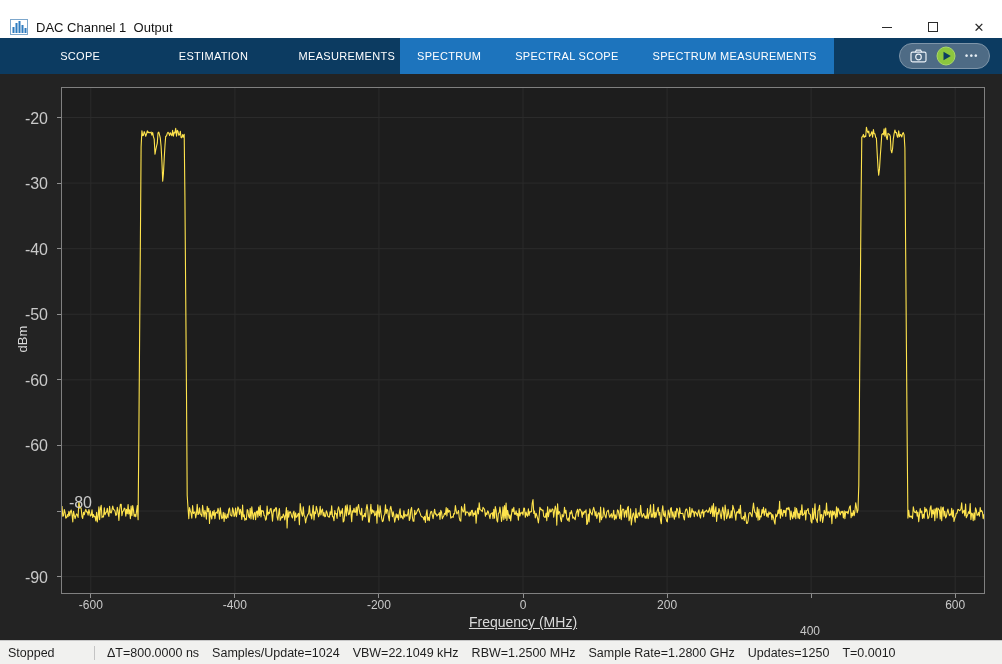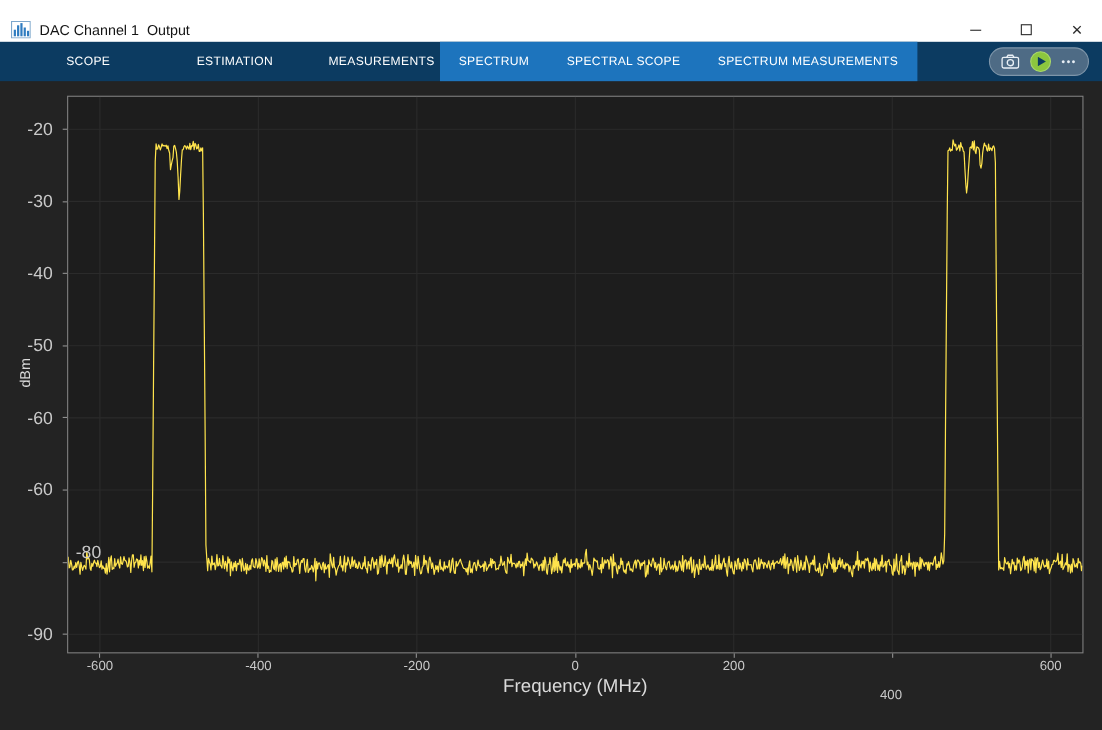--- a/index.html
+++ b/index.html
@@ -38,21 +38,21 @@
 
   
   .figure { position:absolute; top:74px; left:0; width:1002px; height:566px; background:#232323; }
   .plot { position:absolute; left:61px; top:13px; width:924px; height:507px;
     border:1px solid #808080; background:#1d1d1d; }
   .plot svg { display:block; }
   .xtickmark { position:absolute; top:520px; width:1px; height:4px; background:#909090; }
   .xticklabel { position:absolute; top:524px; width:60px; text-align:center; font-size:12px; color:#c9c9c9; }
   .ytickmark { position:absolute; left:57px; width:4px; height:1px; background:#909090; }
   .yticklabel { position:absolute; left:0; width:55px; height:15px; text-align:right; font-size:16px; color:#c9c9c9; }
-  .xlabel { position:absolute; left:61px; top:540px; width:924px; text-align:center; font-size:17px; color:#dadada; }
+  .xlabel { position:absolute; left:61px; top:540px; width:924px; text-align:center; font-size:14px; color:#dadada;text-decoration:underline; }
   .ylabel { position:absolute; left:2px; top:256px; width:44px; height:18px; transform:rotate(-90deg);
     text-align:center; font-size:13px; color:#dadada; }
 
   
   .statusbar { position:absolute; bottom:0; left:0; width:100%; height:24px; background:#f1f1ef;
     border-top:1px solid #c8c8c8; display:flex; align-items:center; font-size:12.5px; color:#1e1e1e;
     overflow:hidden; white-space:nowrap; }
   .status-state { margin-left:8px; width:86px; flex:none; }
   .status-divider { width:1px; height:14px; background:#c4c4c4; margin-right:12px; flex:none; }
   .status-item { margin-right:13px; }
@@ -167,14 +167,19 @@
       <div class="ytickmark" style="top: 305.351px;"></div>
       <div class="yticklabel" style="top: 297.851px; padding-right: 7px;">-60</div>
       <div class="ytickmark" style="top: 370.935px;"></div>
       <div class="yticklabel" style="top: 363.435px; padding-right: 7px;">-60</div>
       <div class="ytickmark" style="top: 436.519px;"></div>
       <div class="yticklabel" style="top: 420px; padding-right: 7px; margin-left: 44px;">-80</div>
       <div class="ytickmark" style="top: 502.104px;"></div>
       <div class="yticklabel" style="top: 494.604px; padding-right: 7px;">-90</div>
     </div>
 
+  <div class="statusbar">
+    <span class="status-state">Stopped</span>
+    <span class="status-divider"></span>
+    <div class="status-items" id="status-items"><span class="status-item">ΔT=800.0000 ns</span><span class="status-item">Samples/Update=1024</span><span class="status-item">VBW=22.1049 kHz</span><span class="status-item">RBW=1.2500 MHz</span><span class="status-item">Sample Rate=1.2800 GHz</span><span class="status-item">Updates=1250</span><span class="status-item">T=0.0010</span></div>
+  </div>
 
 </div>
 
 </body></html>

